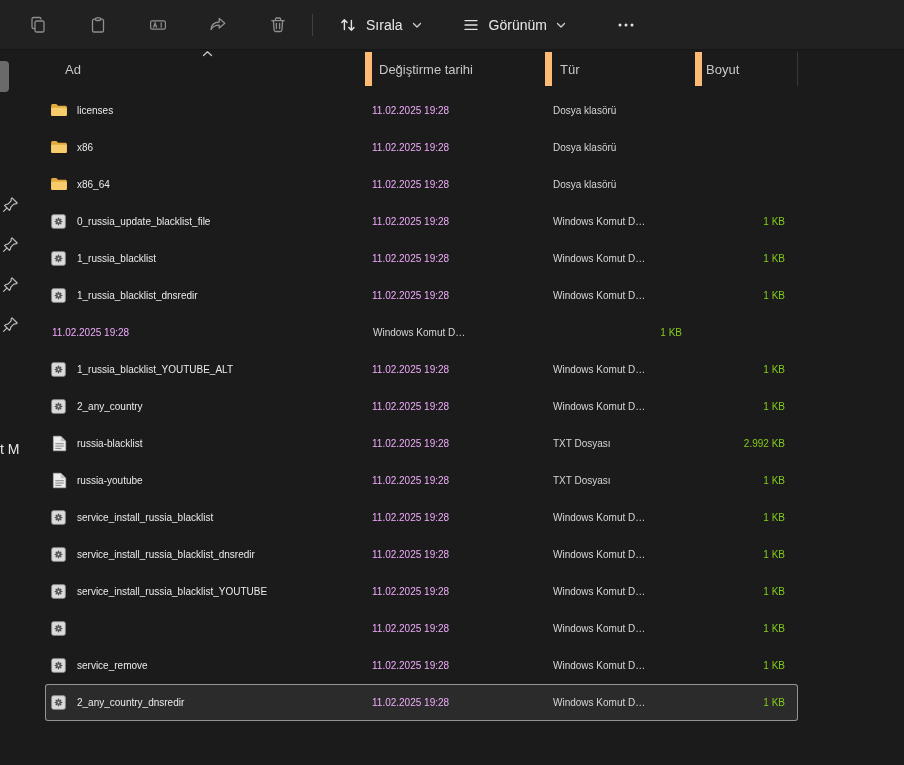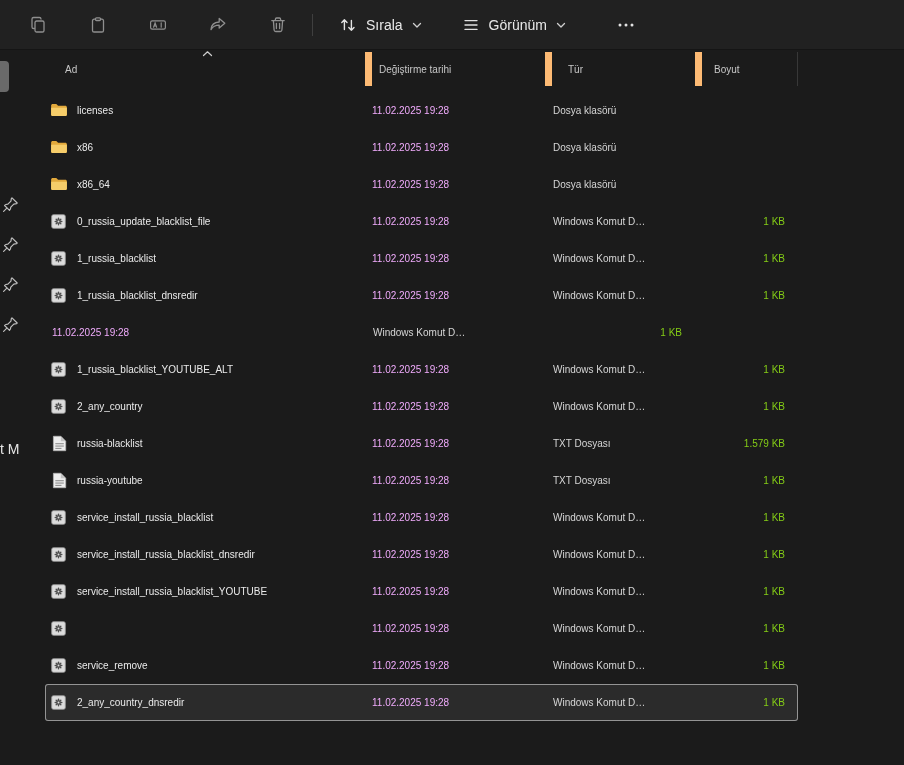--- a/index.html
+++ b/index.html
@@ -26,29 +26,29 @@
   .tb-more{width:40px;height:34px;display:flex;align-items:center;justify-content:center;margin-left:28px;border-radius:4px;}
   .ic{display:inline-flex;align-items:center;justify-content:center;line-height:0;}
   
   .nav-scroll{position:absolute;left:0;top:61px;width:9px;height:31px;background:#6a6a6a;border-radius:0 4px 4px 0;}
   .pin{position:absolute;left:2px;width:17px;height:17px;line-height:0;}
   .partial-label{position:absolute;left:0;top:393px;font-size:14px;color:#e6e6e6;white-space:nowrap;margin-top:48px;}
   
   .header-row{
     position:absolute;top:52px;left:45px;width:753px;height:34px;
     display:grid;grid-template-columns:320px 180px 150px 103px;
-    font-size:10px;color:#c7c7c7;
+    font-size:13px;color:#c7c7c7;
   }
   .hcell{display:flex;align-items:center;height:100%;box-sizing:border-box;white-space:nowrap;}
   .hcell + .hcell{border-left:7px solid #fdba74;}
   .hcell.last{border-right:1px solid #383838;}
   .hcell.hname{padding-left:20px;}
   .hcell.hmod{padding-left:7px;}
-  .hcell.htype{padding-left:16px;}
-  .hcell.hsize{padding-left:12px;}
+  .hcell.htype{padding-left:8px;}
+  .hcell.hsize{padding-left:4px;}
   .sortcaret{position:absolute;left:157px;top:-2px;line-height:0;}
   
   .list{position:absolute;top:92px;left:45px;width:753px;}
   .row{
     display:grid;grid-template-columns:320px 180px 150px 103px;
     height:37px;align-items:center;font-size:10px;border-radius:3px;
   }
   .row .cname{display:flex;align-items:center;gap:9px;padding-left:5px;color:#eaeaea;
     white-space:nowrap;overflow:hidden;}
   .row .cdate{padding-left:7px;color:#f0abfc;white-space:nowrap;}
@@ -336,21 +336,21 @@
               <g stroke="#8a8a8a" stroke-width="1">
                 <line x1="5" y1="8.2" x2="13" y2="8.2"></line>
                 <line x1="5" y1="10.4" x2="13" y2="10.4"></line>
                 <line x1="5" y1="12.6" x2="10.8" y2="12.6"></line>
               </g>
             </svg></span>
           <span>russia-blacklist</span>
         </div>
         <div class="cdate">11.02.2025 19:28</div>
         <div class="ctype">TXT Dosyası</div>
-        <div class="csize">1.579 KB</div>
+        <div class="csize">2.992 KB</div>
       </div>
       <div class="row">
         <div class="cname">
           <span class="ficon"><svg width="17" height="17" viewBox="0 0 16 16">
               <path d="M3.2 1.2h7L14.8 5.8V14.8H3.2z" fill="#ededed" stroke="#b5b5b5" stroke-width="0.7"></path>
               <path d="M10.2 1.2v4.6h4.6z" fill="#c3c3c3"></path>
               <g stroke="#8a8a8a" stroke-width="1">
                 <line x1="5" y1="8.2" x2="13" y2="8.2"></line>
                 <line x1="5" y1="10.4" x2="13" y2="10.4"></line>
                 <line x1="5" y1="12.6" x2="10.8" y2="12.6"></line>

